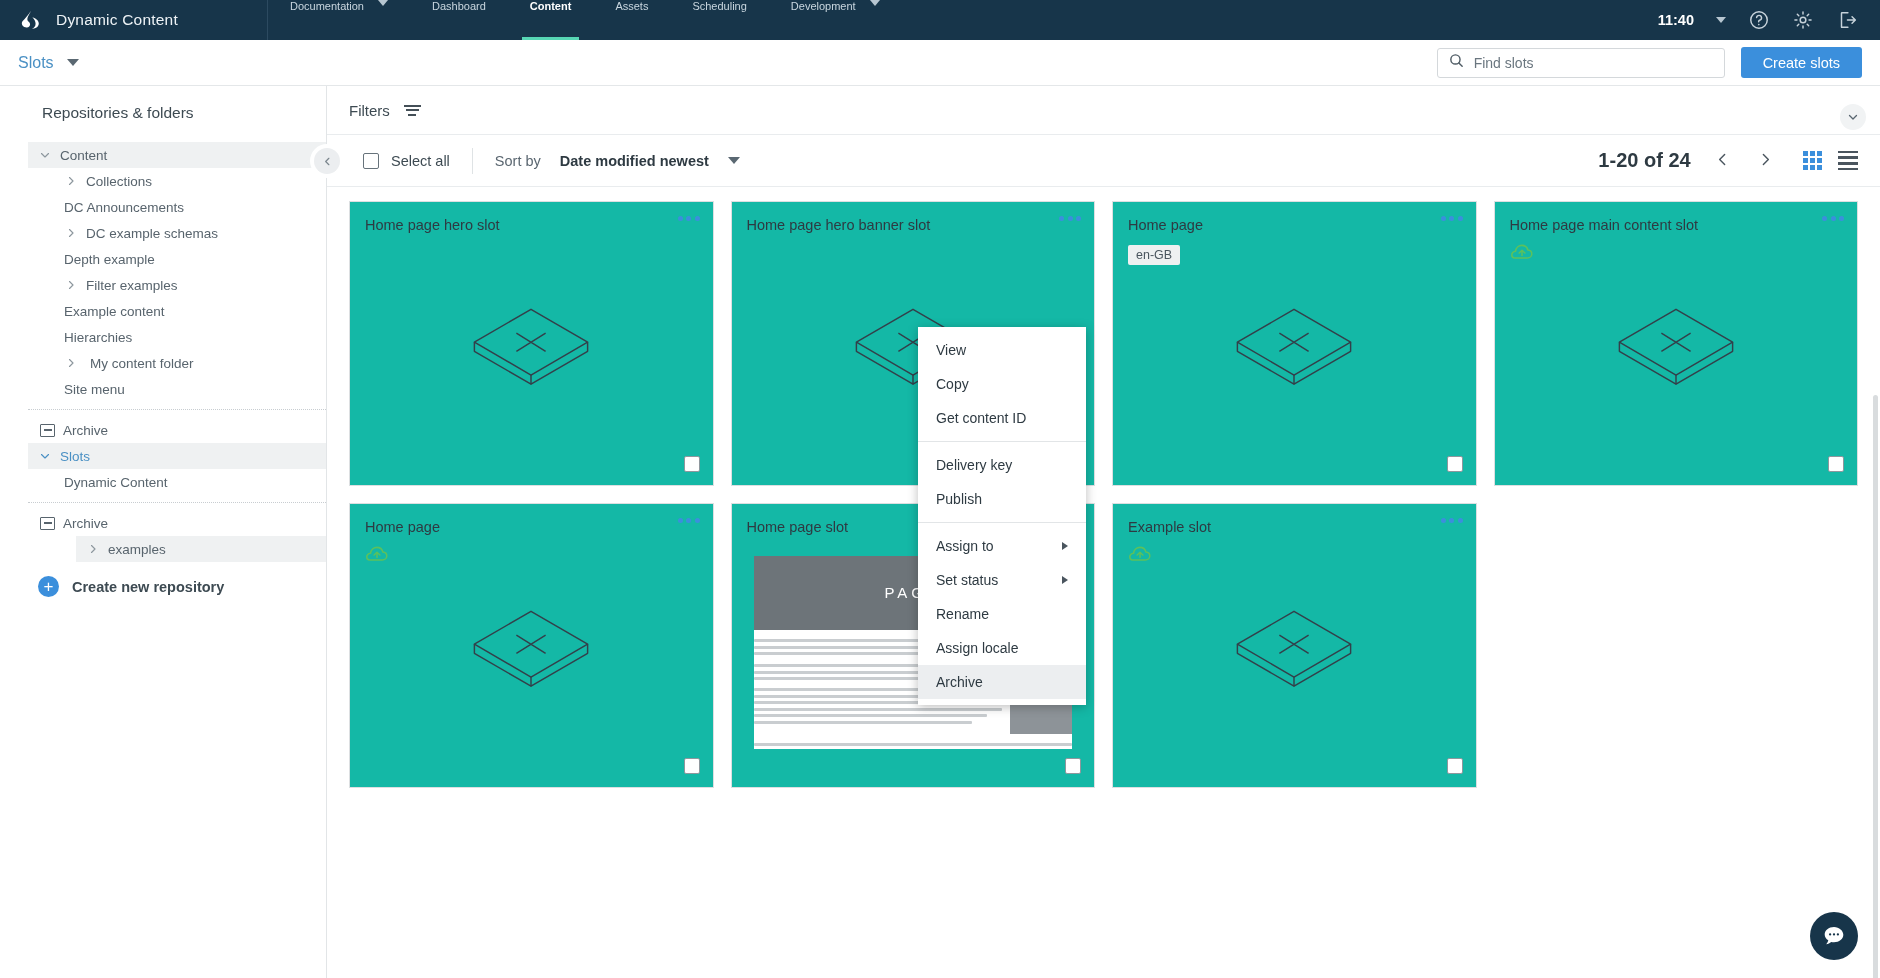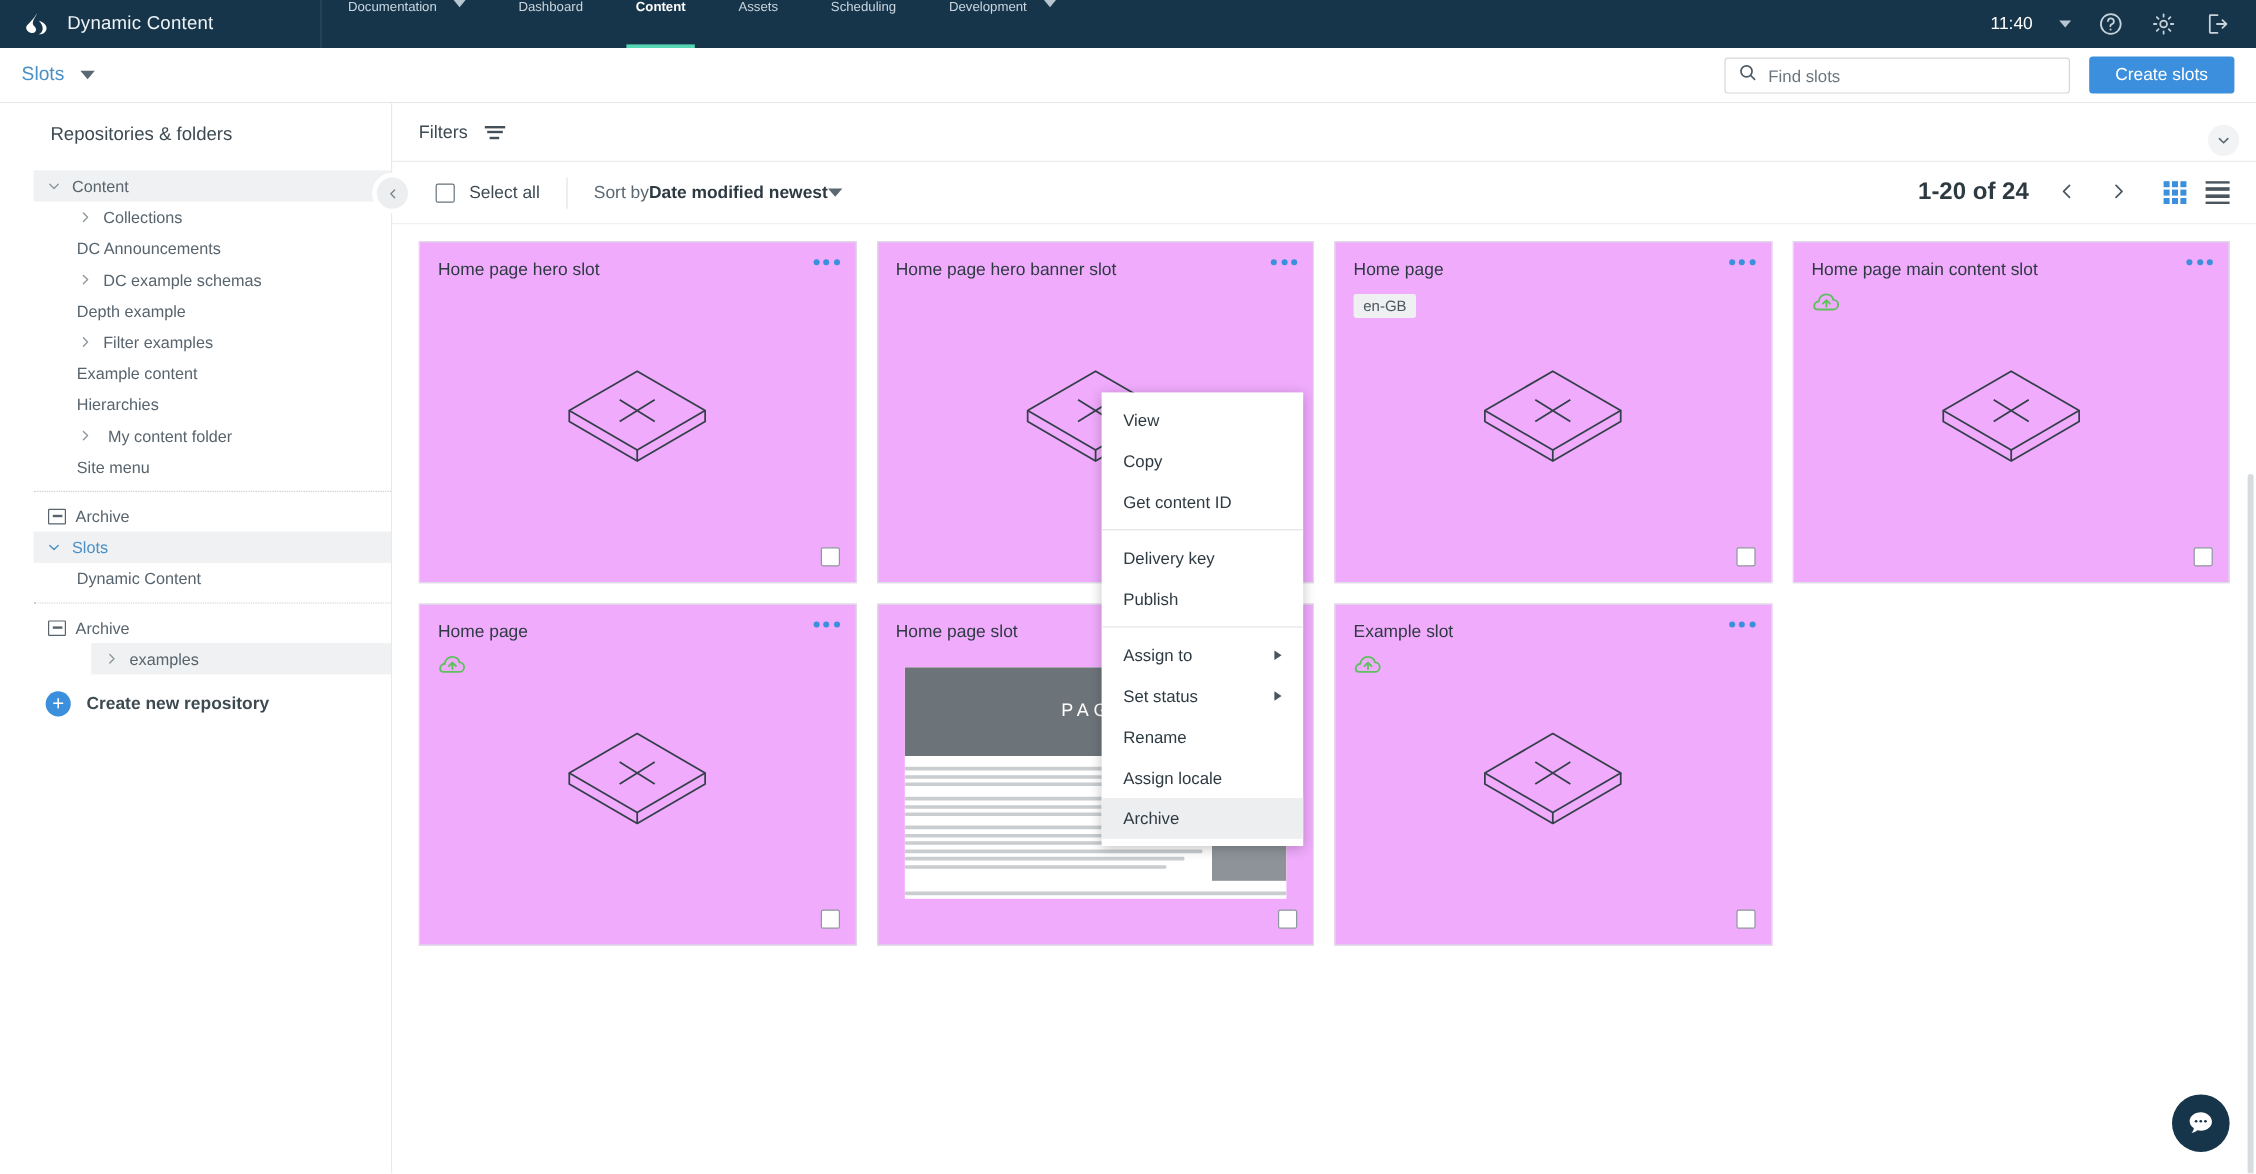--- a/index.html
+++ b/index.html
@@ -34,21 +34,21 @@
   }
   .caret {
     width: 0; height: 0; border-left: 5.5px solid transparent;
     border-right: 5.5px solid transparent; border-top: 6px solid #b7c6d1;
     display: inline-block;
   }
   .nav-right {
     margin-left: auto; display: flex; align-items: center; gap: 22px;
     padding-right: 22px;
   }
-  .clock { font-size: 14.5px; font-weight: normal; color: #fff; }
+  .clock { font-size: 14.5px; font-weight: bold; color: #fff; }
   .icobtn { width: 22px; height: 22px; cursor: pointer; opacity: .92; }
 
   
   .subbar {
     height: 46px; background: #fff; display: flex; align-items: center;
     padding: 0 18px; border-bottom: 1px solid #e4e7e9; position: relative;
   }
   .slots-dd { display: flex; align-items: center; gap: 13px; cursor: pointer; }
   .slots-dd .lbl { color: #4a90c4; font-size: 16px; }
   .caret-dark {
@@ -139,37 +139,37 @@
     justify-content: center; cursor: pointer; color: #7b868e; font-size: 12px;
     box-shadow: 0 0 0 4px #fff;
   }
   .checkbox {
     width: 16px; height: 16px; border: 1.8px solid #67737b; border-radius: 2px;
     flex: none; cursor: pointer; background: #fff;
   }
   .sel-all { display: flex; align-items: center; gap: 12px; cursor: pointer; }
   .sel-all .lbl { font-size: 14.5px; color: #3d4a52; }
   .vsep { width: 1px; height: 26px; background: #dfe3e5; margin: 0 22px; }
-  .sortby { display: flex; align-items: center; gap: 0; }
+  .sortby { display: flex; align-items: center; gap: 19px; }
   .sortby .k { font-size: 14.5px; color: #5a6670; }
   .sortby .v { font-size: 14.5px; color: #2e3a42; font-weight: bold; }
   .pager { margin-left: auto; display: flex; align-items: center; gap: 20px; }
   .pager .count { font-size: 20px; color: #2e3a42; font-weight: bold; }
   .arrowbtn { cursor: pointer; color: #4a555e; font-size: 18px; line-height: 1; padding: 0 3px; }
   .viewtoggle { display: flex; gap: 16px; margin-left: 6px; }
   .grid-ico { display: grid; grid-template-columns: repeat(3, 5px); gap: 2.2px; cursor: pointer; }
   .grid-ico i { width: 5px; height: 5px; background: #3b8fdc; display: block; }
   .list-ico { display: flex; flex-direction: column; gap: 3px; cursor: pointer; }
   .list-ico i { width: 20px; height: 2.6px; background: #4a555e; display: block; }
 
   
   .grid-scroll { flex: 1; overflow: hidden; padding: 14px 22px 0 22px; background: #fff; position: relative; }
   .cardgrid { display: grid; grid-template-columns: repeat(4, 1fr); gap: 17px; }
   .card {
-    border: 1px solid #dcdfe1; background: #f0abfc; height: 285px;
+    border: 1px solid #dcdfe1; background: #14b8a6; height: 285px;
     position: relative; padding: 14px 15px 0 15px; cursor: pointer;
   }
   .card-title { font-size: 14.5px; color: #2e3a42; line-height: 1.3; }
   .card-dots {
     position: absolute; right: 13px; top: 14px; display: flex; gap: 3.5px; cursor: pointer;
   }
   .card-dots i { width: 5px; height: 5px; border-radius: 50%; background: #3b8fdc; display: block; }
   .locale-badge {
     display: inline-block; margin-top: 10px; background: #eef0f1; color: #4a555e;
     font-size: 12.5px; padding: 3px 8px; border-radius: 2px;

